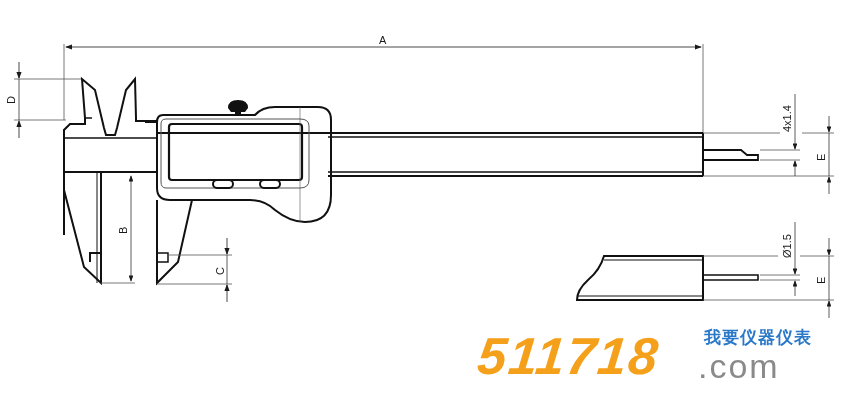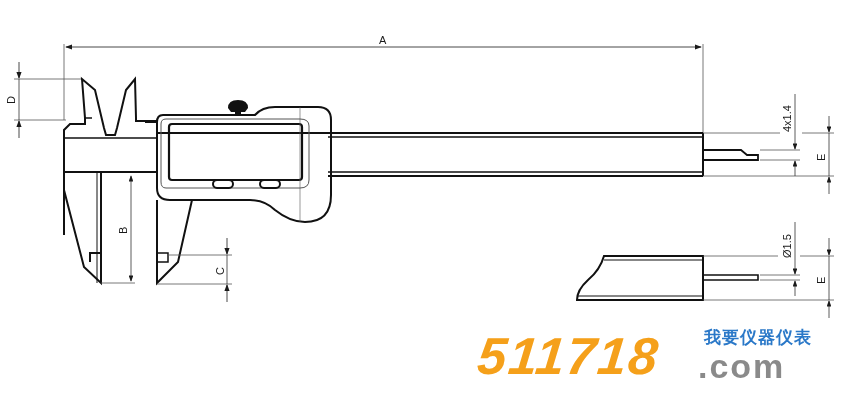--- a/index.html
+++ b/index.html
@@ -13,21 +13,21 @@
       font-size: 52px; color: #f5a01a; letter-spacing: 2px; line-height: 56px;
       transform: skewX(-6deg);
     }
     .logo-cn {
       position: absolute; left: 226px; top: -2px;
       font-family: "DejaVu Sans", sans-serif; font-weight: bold;
       font-size: 17px; color: #2a78c8; letter-spacing: 1px; white-space: nowrap;
     }
     .logo-com {
       position: absolute; left: 220px; top: 18px;
-      font-family: "Liberation Sans", sans-serif; font-weight: bold;
+      font-family: "Liberation Sans", sans-serif; font-weight: normal;
       font-size: 34px; color: #8a8a8a; letter-spacing: 2px; line-height: 40px;
     }
   </style>
 </head>
 <body>
 
 <svg id="drawing" width="849" height="404" viewBox="0 0 849 404" xmlns="http://www.w3.org/2000/svg">
   <defs>
     <marker id="arr" markerWidth="8" markerHeight="6" refX="7" refY="3" orient="auto">
       <path d="M0,0 L8,3 L0,6 z" fill="#1a1a1a"></path>

